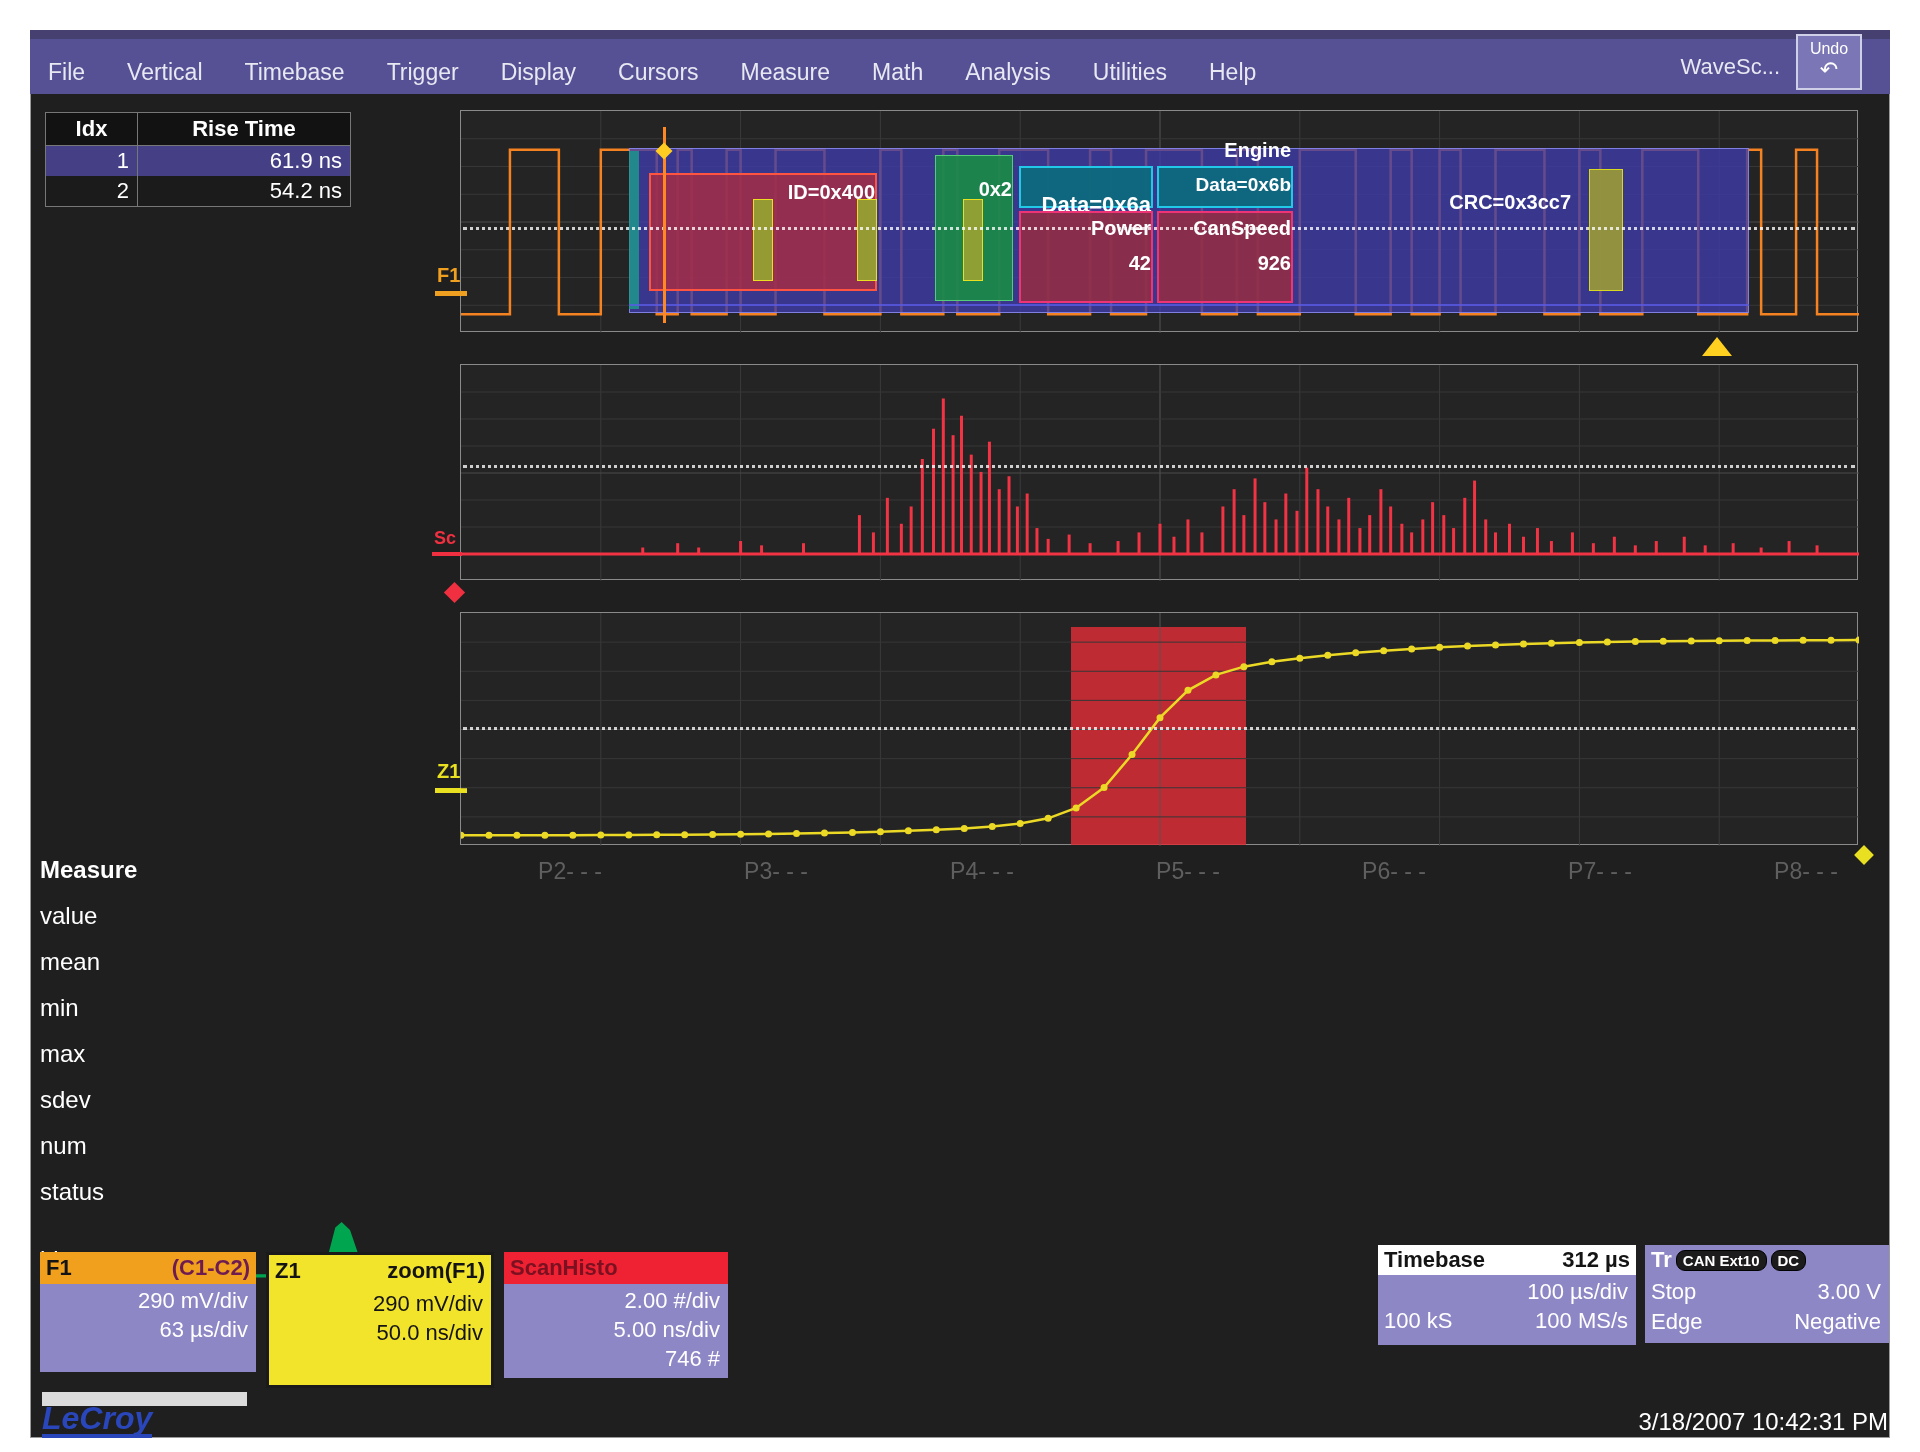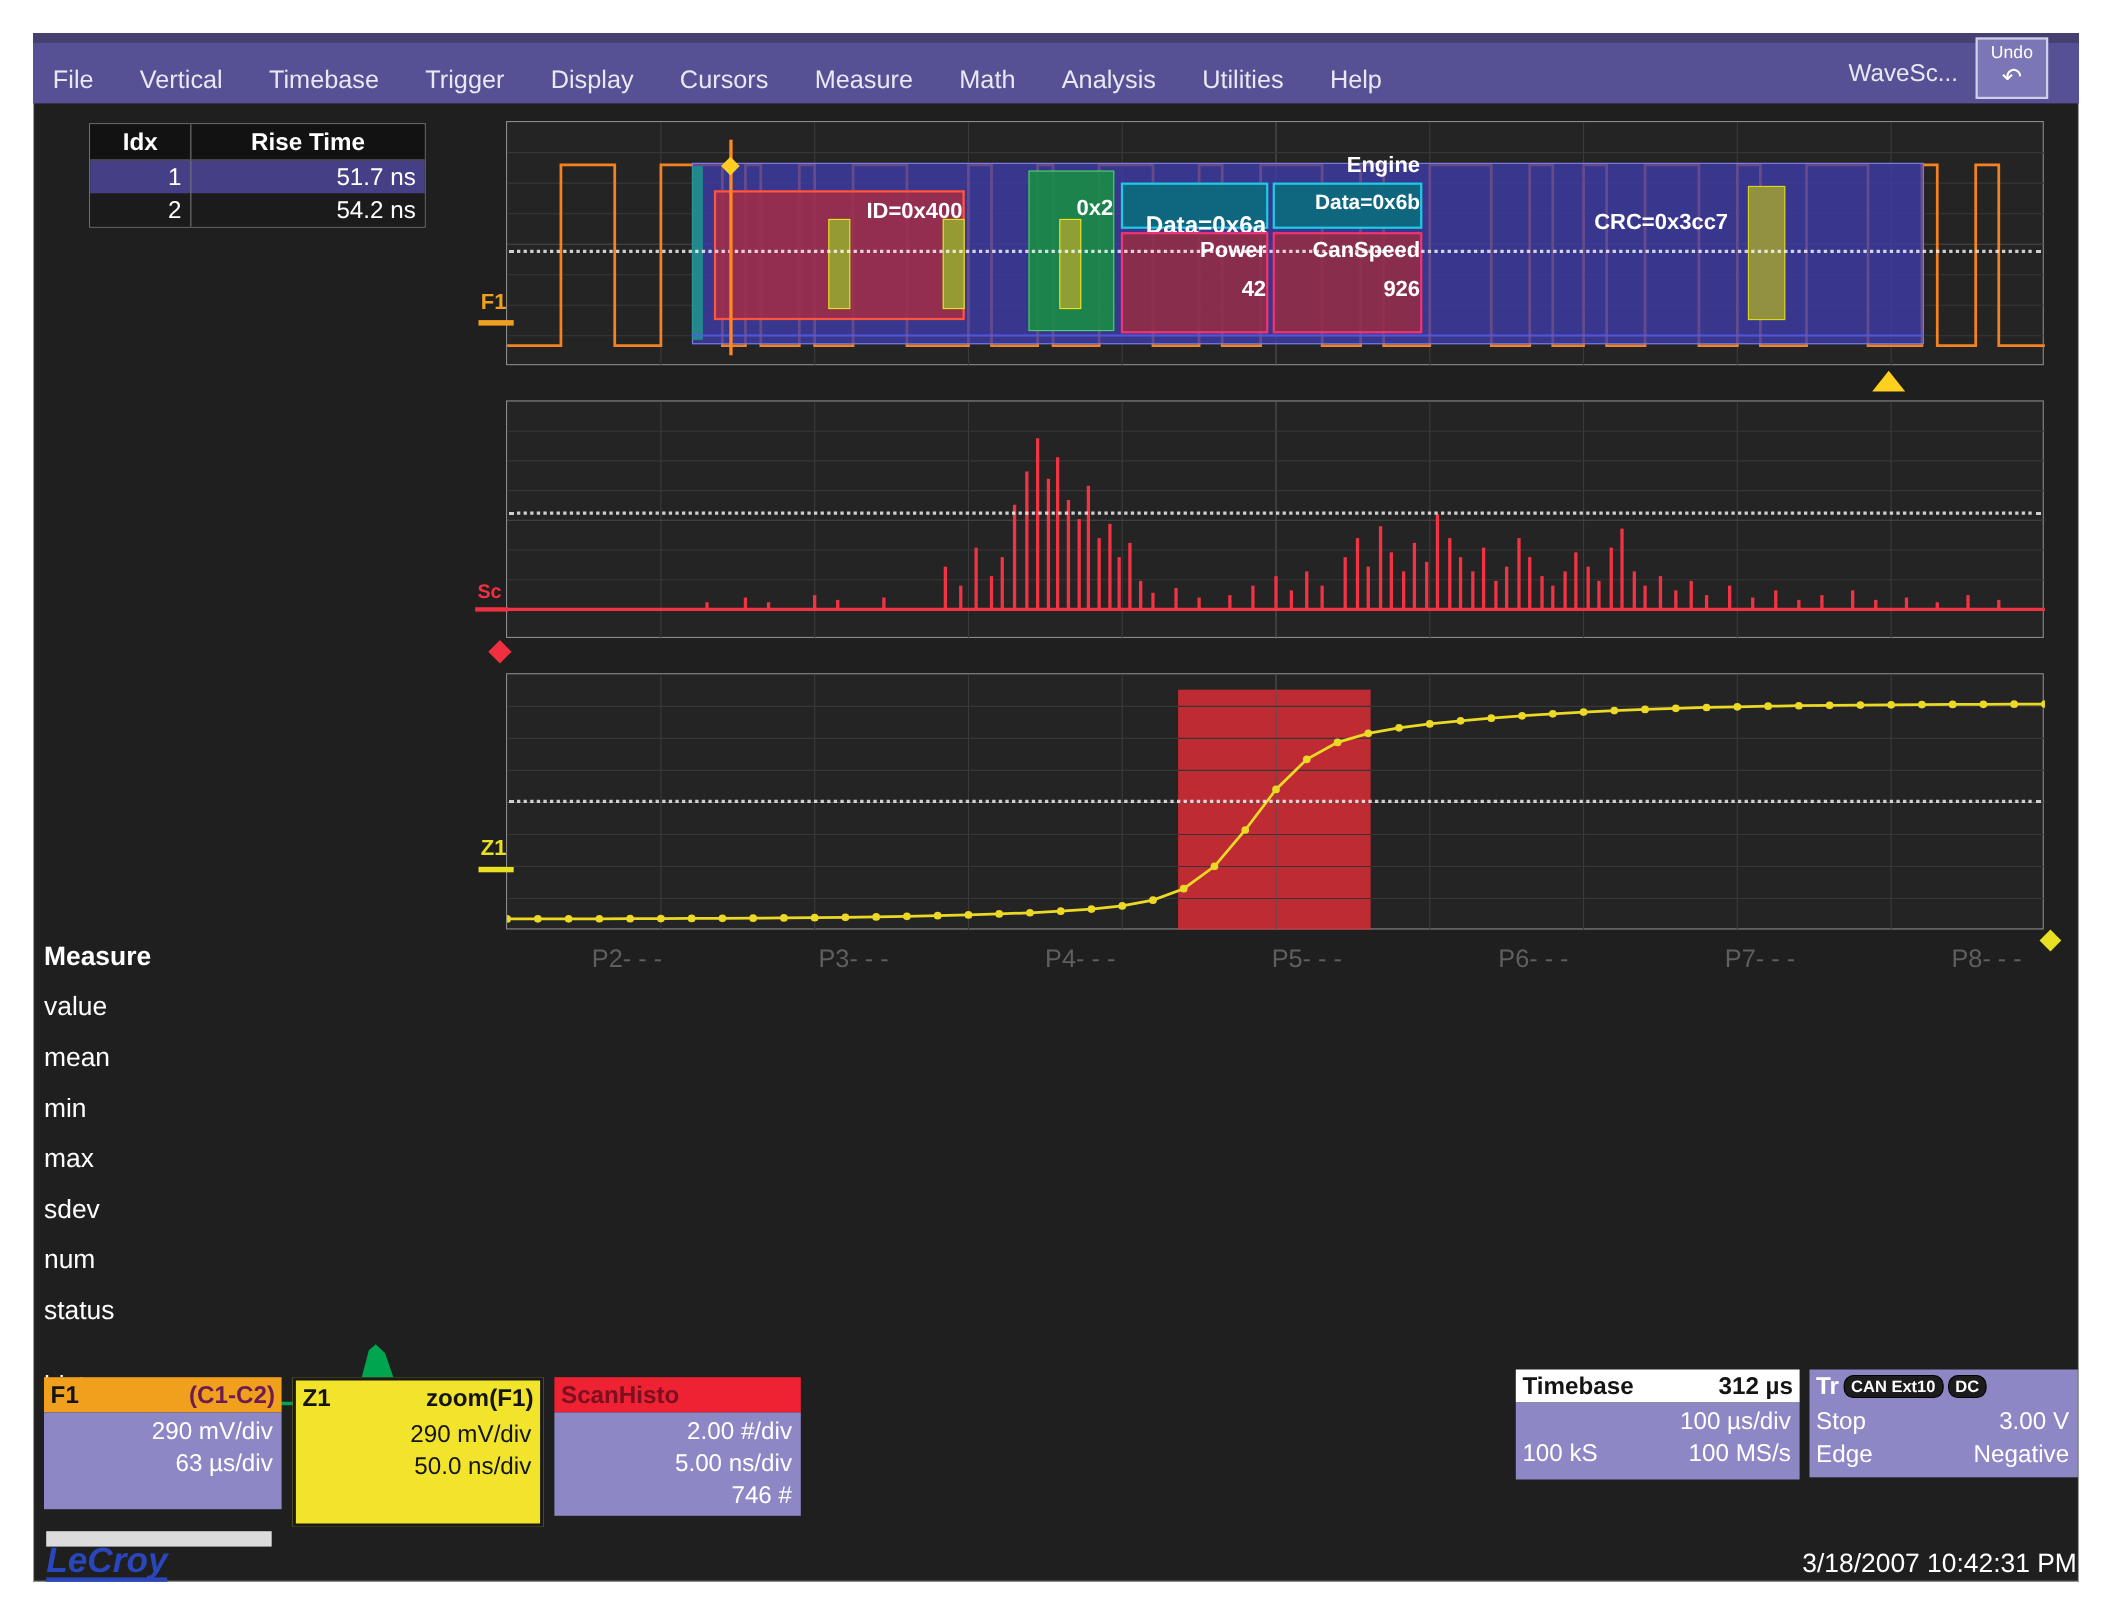--- a/index.html
+++ b/index.html
@@ -7,21 +7,21 @@
   .abs{position:absolute;}
   #screen{left:30px;top:30px;width:1860px;height:1408px;background:#1f1f1f;border:1px solid #9a9a9a;box-sizing:border-box;}
   
   #menubar{left:30px;top:30px;width:1860px;height:64px;background:#565094;display:flex;align-items:flex-end;padding:0 0 8px 18px;box-sizing:border-box;}
   #menubar:before{content:"";position:absolute;left:0;top:0;width:100%;height:9px;background:#45406f;}
   .menu-item{color:#e8e8f2;font-size:23px;margin-right:42px;white-space:nowrap;cursor:default;}
   #wavesc-label{position:absolute;right:110px;bottom:14px;color:#e8e8f2;font-size:22px;}
   #undo-btn{position:absolute;right:28px;bottom:4px;width:66px;height:56px;background:#7b76b5;border:2px solid #cfcfe8;color:#fff;font-size:16px;text-align:center;line-height:1.1;padding-top:4px;box-sizing:border-box;}
   #undo-btn .glyph{font-size:22px;}
   
-  #results-table{left:45px;top:112px;width:306px;border:1px solid #777;box-sizing:border-box;background:#111;margin-left:36px;}
+  #results-table{left:45px;top:112px;width:306px;border:1px solid #777;box-sizing:border-box;background:#111;}
   #results-table .hdr{display:flex;background:#121212;border-bottom:1px solid #777;}
   #results-table .hdr div{color:#fff;font-weight:bold;font-size:22px;text-align:center;padding:3px 0;}
   #results-table .c1{width:92px;border-right:1px solid #777;box-sizing:border-box;}
   #results-table .c2{width:212px;}
   #results-table .row{display:flex;}
   #results-table .row div{color:#fff;font-size:22px;text-align:right;padding:2px 8px 2px 0;box-sizing:border-box;}
   .row-sel{background:#453f85;}
   .row-alt{background:#1b1b1b;}
   
   .grid{background:#242424;border:1px solid #8a8a8a;box-sizing:border-box;}
@@ -74,21 +74,21 @@
     </div>
   </div>
 
   <div class="abs" id="results-table">
     <div class="hdr">
       <div class="c1">Idx</div>
       <div class="c2">Rise Time</div>
     </div>
     <div class="row row-sel">
       <div class="c1">1</div>
-      <div class="c2">51.7 ns</div>
+      <div class="c2">61.9 ns</div>
     </div>
     <div class="row row-alt">
       <div class="c1">2</div>
       <div class="c2">54.2 ns</div>
     </div>
   </div>
 
   <div class="abs grid" style="left:460px;top:110px;width:1398px;height:222px;">
     <svg id="svg-g1" width="1398" height="222" viewBox="0 0 1398 222">
         <line x1="139.8" y1="0" x2="139.8" y2="222" stroke="#3b3b3b" stroke-width="1"></line>

